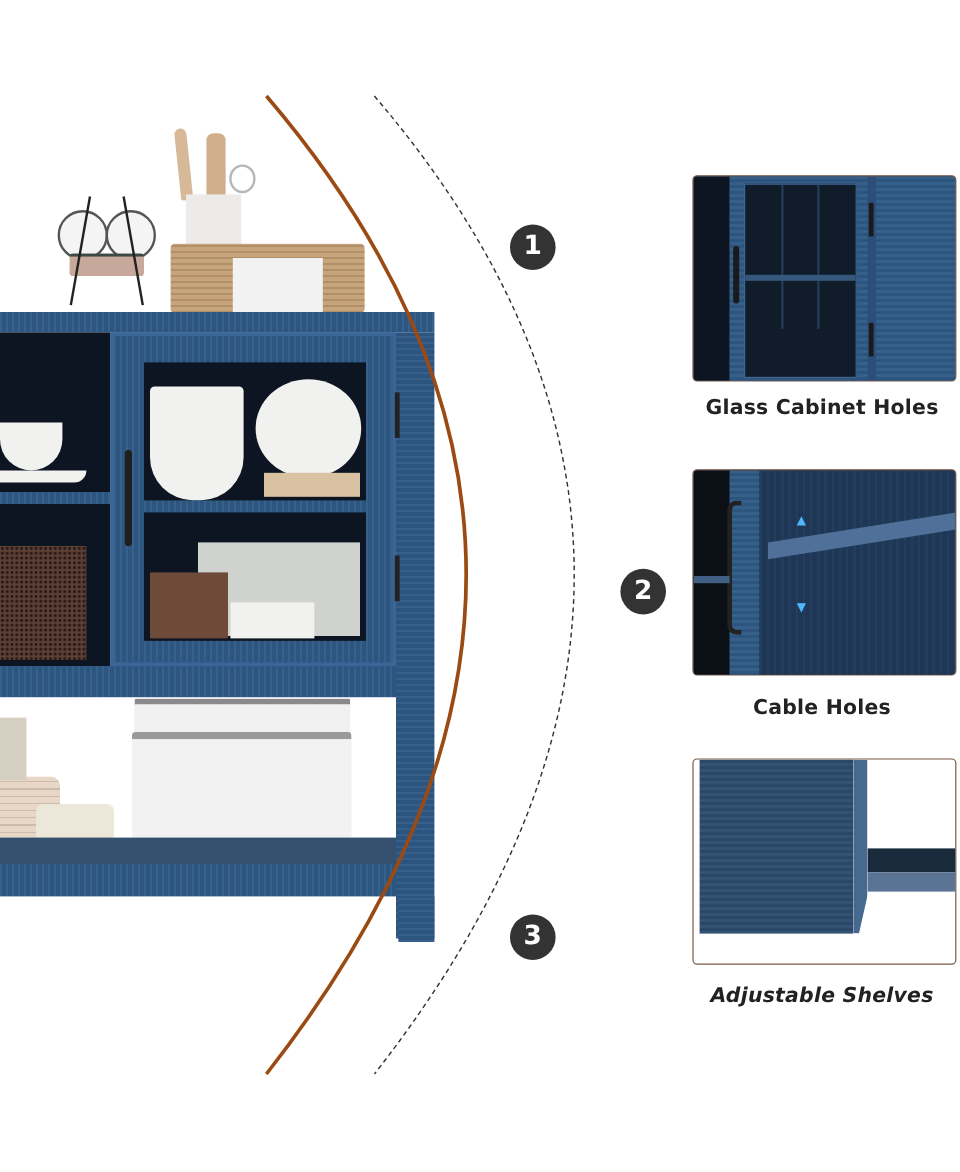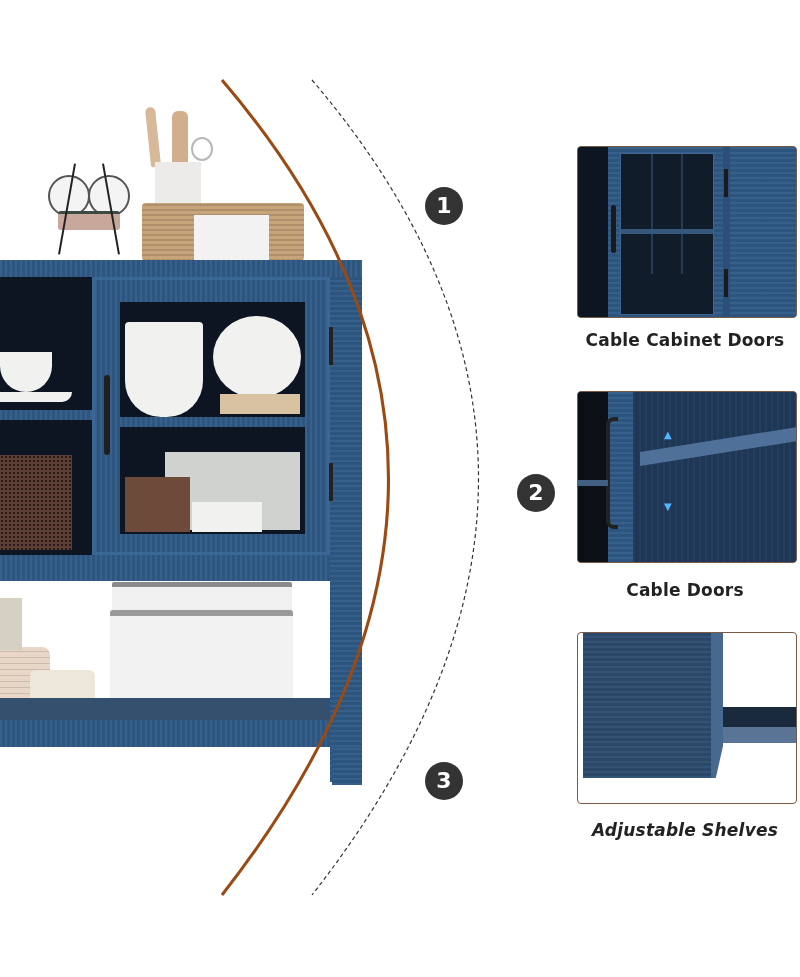--- a/index.html
+++ b/index.html
@@ -99,33 +99,33 @@
       <div class="abs" style="left:30px;top:0;width:2px;height:120px;background:#243b57;"></div>
       <div class="abs" style="left:60px;top:0;width:2px;height:120px;background:#243b57;"></div>
       <div class="abs" style="left:0;top:75px;width:92px;height:5px;background:#35577c;"></div>
     </div>
     <div class="abs" style="left:3px;top:58px;width:5px;height:48px;background:#1a1a1a;border-radius:3px;"></div>
   </div>
   <div class="abs" style="left:146px;top:22px;width:4px;height:28px;background:#1a1a1a;"></div>
   <div class="abs" style="left:146px;top:122px;width:4px;height:28px;background:#1a1a1a;"></div>
   <div class="abs wood-v" style="left:152px;top:0;width:68px;height:172px;"></div>
 </div>
-<div class="card-label" style="top:330px;">Cable Cabinet Doors</div>
+<div class="card-label" style="top:330px;">Glass Cabinet Holes</div>
 
 <div class="card" style="top:391px;background:#1d3350;">
   <div class="abs" style="left:0;top:0;width:30px;height:172px;background:#0b0f16;"></div>
   <div class="abs wood-v" style="left:30px;top:0;width:25px;height:172px;"></div>
   <div class="abs" style="left:28px;top:25px;width:12px;height:112px;border:4px solid #222;border-right:none;border-radius:8px 0 0 8px;box-sizing:border-box;"></div>
   <div class="abs" style="left:55px;top:0;width:165px;height:172px;background:#1e3756;background-image:repeating-linear-gradient(90deg, rgba(255,255,255,0.03) 0 2px, transparent 2px 6px);"></div>
   <div class="abs" style="left:62px;top:60px;width:160px;height:14px;background:#4f7099;transform:skewY(-9deg);transform-origin:left top;"></div>
   <div class="abs" style="left:86px;top:38px;color:#4fb6ff;font-size:10px;line-height:10px;">▲</div>
   <div class="abs" style="left:86px;top:110px;color:#4fb6ff;font-size:10px;line-height:10px;">▼</div>
   <div class="abs" style="left:0;top:88px;width:30px;height:6px;background:#415f82;"></div>
 </div>
-<div class="card-label" style="top:580px;">Cable Doors</div>
+<div class="card-label" style="top:580px;">Cable Holes</div>
 
 <div class="card" style="top:632px;background:#ffffff;">
   <div class="abs wood-v" style="left:5px;top:0;width:128px;height:145px;background-color:#2c4b6e;"></div>
   <div class="abs" style="left:133px;top:0;width:12px;height:145px;background:#47698f;clip-path:polygon(0 0,100% 0,100% 78%,40% 100%,0 100%);"></div>
   <div class="abs" style="left:145px;top:74px;width:75px;height:20px;background:#1a2a3d;"></div>
   <div class="abs" style="left:145px;top:94px;width:75px;height:16px;background:#5a7496;"></div>
 </div>
 <div class="card-label" style="top:820px;font-style:italic;">Adjustable Shelves</div>
 
 </body></html>

